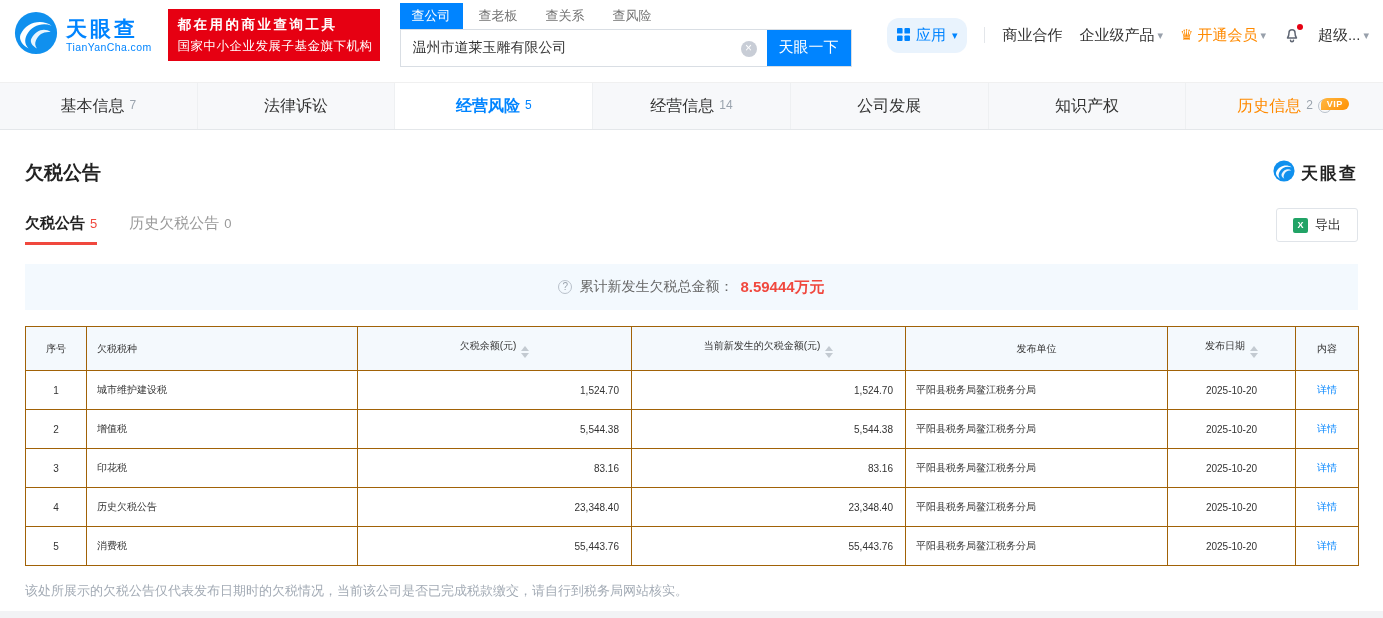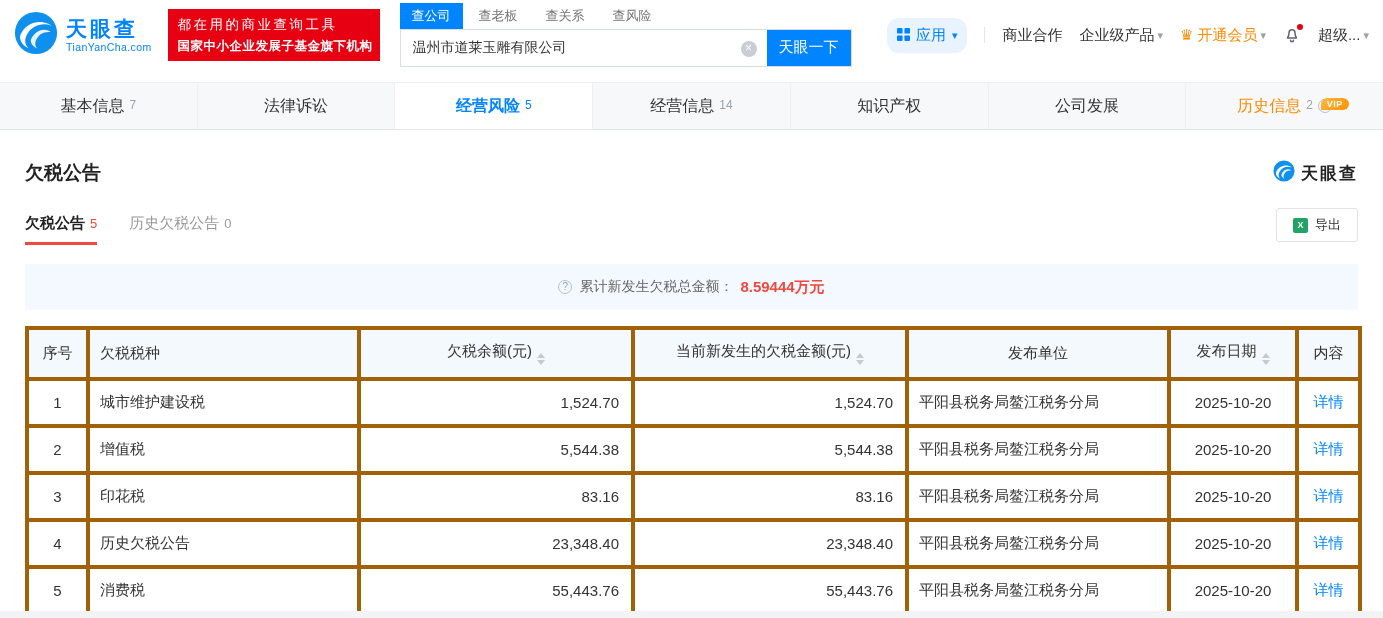--- a/index.html
+++ b/index.html
@@ -8,22 +8,22 @@
   a{text-decoration:none;color:inherit;cursor:pointer}
   b,strong{font-weight:bold}
 
   
   .topbar{display:flex;align-items:center;height:70px;padding:0 14px;gap:16px}
   .logo{display:flex;align-items:center;gap:8px;flex-shrink:0;cursor:pointer}
   .logo-text{display:flex;flex-direction:column;line-height:1.1}
   .logo-text b{font-size:21px;color:#0084ff;letter-spacing:3px}
   .logo-text i{font-style:normal;font-size:10.5px;color:#0084ff;letter-spacing:.4px;margin-top:2px}
   .banner{width:212px;height:52px;background:#e60012;color:#fff;display:flex;flex-direction:column;justify-content:center;padding:0 10px;flex-shrink:0}
-  .banner span:first-child{font-size:13.5px;font-weight:normal;letter-spacing:2.5px;white-space:nowrap}
-  .banner span:last-child{font-size:12.5px;font-weight:bold;margin-top:4px;letter-spacing:.5px;white-space:nowrap}
+  .banner span:first-child{font-size:13.5px;font-weight:bold;letter-spacing:2.5px;white-space:nowrap}
+  .banner span:last-child{font-size:12.5px;font-weight:normal;margin-top:4px;letter-spacing:.5px;white-space:nowrap}
   .search-area{width:452px;flex-shrink:0;margin-left:4px}
   .search-tabs{display:flex;gap:4px;height:25px;align-items:flex-end}
   .stab{font-size:13px;color:#737373;padding:4px 12px;cursor:pointer}
   .stab.active{background:#0084ff;color:#fff}
   .search-box{position:relative;display:flex;height:38px;border:1px solid #d9dee4}
   .search-input{flex:1;border:none;outline:none;padding:0 34px 0 12px;font-size:14px;color:#333;font-family:inherit;background:#fff}
   .clear-icon{position:absolute;right:94px;top:11px;width:16px;height:16px;border-radius:50%;background:#c8cdd6;color:#fff;font-size:12px;line-height:15px;text-align:center;cursor:pointer}
   .search-btn{width:84px;background:#0084ff;color:#fff;border:none;font-size:15px;cursor:pointer;font-family:inherit}
   .topnav{display:flex;align-items:center;gap:17px;margin-left:auto;font-size:15px;color:#333;white-space:nowrap}
   .app-chip{display:flex;align-items:center;gap:6px;background:#e9f3fd;color:#0084ff;padding:8px 10px;border-radius:12px;cursor:pointer}
@@ -61,21 +61,21 @@
   .subtab.active b{color:#f0483e}
   .subtab.active:after{content:"";position:absolute;left:0;right:0;bottom:0;height:3px;background:#f0483e}
   .export-btn{margin-left:auto;display:flex;align-items:center;gap:7px;background:#fff;border:1px solid #e0e4e9;border-radius:3px;padding:7px 16px;font-size:13px;color:#333;cursor:pointer;font-family:inherit;margin-bottom:8px}
   .xls-icon{width:15px;height:15px;background:#21a366;border-radius:2px;color:#fff;font-size:9px;font-weight:bold;line-height:15px;text-align:center}
   .summary{margin-top:14px;height:46px;background:#f3f9fe;display:flex;align-items:center;justify-content:center;gap:7px;font-size:14px;color:#666}
   .summary .q-icon{margin-left:0}
   .summary .amount{color:#f0483e;font-size:15px}
 
   
   .data-table{width:100%;margin-top:16px;border-collapse:collapse;table-layout:fixed}
-  .data-table th,.data-table td{border:4px solid #a16207;font-size:15px;color:#333;padding:12px 10px;overflow:hidden;white-space:nowrap}
+  .data-table th,.data-table td{border:1px solid #a16207;font-size:10px;color:#333;padding:12px 10px;overflow:hidden;white-space:nowrap}
   .data-table th{background:#f4f9fd;font-weight:normal;text-align:center}
   th.c-tax{text-align:left}
   td.c-no{text-align:center}
   td.c-tax{text-align:left}
   td.c-bal,td.c-new{text-align:right;padding-right:12px}
   td.c-pub{text-align:left}
   td.c-date{text-align:center}
   td.c-detail{text-align:center}
   .detail-link{color:#0084ff;cursor:pointer}
   .sort{display:inline-flex;flex-direction:column;margin-left:5px;vertical-align:-2px}
@@ -173,24 +173,24 @@
   </div>
   <div class="tab active">
     <span>经营风险</span>
     <span class="tcount">5</span>
   </div>
   <div class="tab">
     <span>经营信息</span>
     <span class="tcount">14</span>
   </div>
   <div class="tab">
+    <span>公司发展</span>
+  </div>
+  <div class="tab">
     <span>知识产权</span>
-  </div>
-  <div class="tab">
-    <span>公司发展</span>
   </div>
   <div class="tab vip-tab">
     <span>历史信息</span>
     <span class="tcount">2</span>
     <i class="q-icon">?</i>
     <span class="vip-badge">VIP</span>
   </div>
 </nav>
 
 <main class="main">

